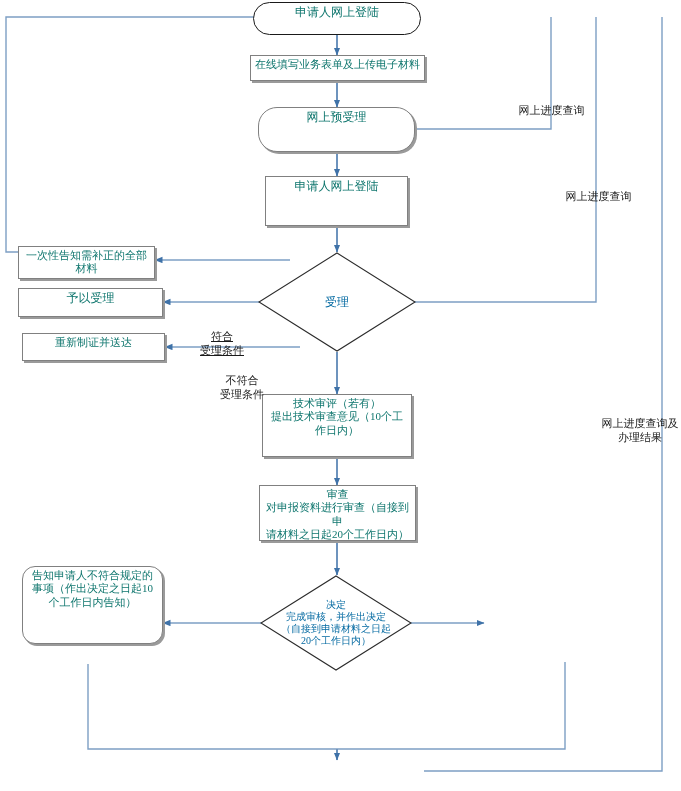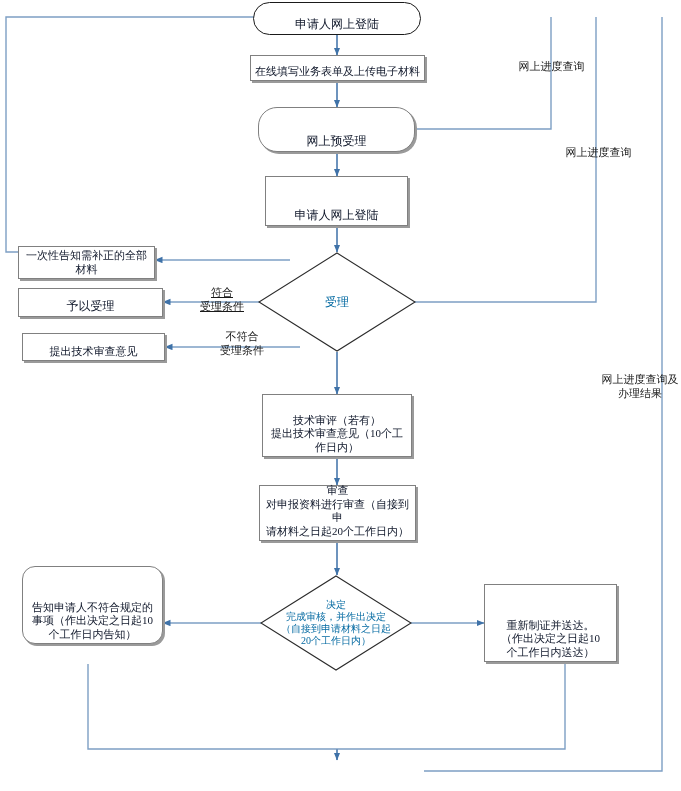--- a/index.html
+++ b/index.html
@@ -1,31 +1,31 @@
 <!DOCTYPE html>
 <html><head>
 <meta charset="utf-8">
 <style>
   html,body{margin:0;padding:0;background:#ffffff;}
   body{font-family:"Liberation Serif","DejaVu Serif",serif;}
   #canvas{position:relative;width:681px;height:791px;overflow:hidden;background:#fff;}
   svg.wires{position:absolute;left:0;top:0;width:681px;height:791px;pointer-events:none;}
 
-  .node{position:absolute;box-sizing:border-box;display:flex;align-items:flex-end;
-        justify-content:center;text-align:center;color:#0f172a;}
+  .node{position:absolute;box-sizing:border-box;display:flex;align-items:flex-start;
+        justify-content:center;text-align:center;color:#0f766e;}
   .rect{background:#ffffff;border:1px solid #808080;
         box-shadow:2px 2px 0 0 #9a9a9a;}
   .term{background:#ffffff;border:1.2px solid #1a1a1a;border-radius:999px;}
   .node .txt{padding:2px 4px;line-height:1.22;white-space:pre-line;}
   .f12{font-size:12px;}
   .f11{font-size:11px;}
   .f10{font-size:10px;}
 
   .edge-label{position:absolute;font-size:11px;color:#1a1a1a;line-height:1.25;
-              text-align:center;white-space:pre-line;}
+              text-align:center;white-space:pre-line;margin-top:44px;}
   .diamond-wrap{position:absolute;}
   .diamond-wrap .dtext{position:absolute;left:0;top:0;width:100%;height:100%;
         display:flex;align-items:center;justify-content:center;text-align:center;
         line-height:1.2;white-space:pre-line;color:#0369a1;}
 </style>
 </head>
 <body>
 
 <div id="canvas">
 
@@ -100,21 +100,21 @@
 
   <div class="node rect" style="left:18px;top:246px;width:137px;height:33px;">
     <div class="txt f11">一次性告知需补正的全部材料</div>
   </div>
 
   <div class="node rect" style="left:18px;top:288px;width:145px;height:29px;">
     <div class="txt f12">予以受理</div>
   </div>
 
   <div class="node rect" style="left:22px;top:333px;width:143px;height:28px;">
-    <div class="txt f11">提出技术审查意见</div>
+    <div class="txt f11">重新制证并送达</div>
   </div>
 
   <div class="node rect" style="left:262px;top:394px;width:150px;height:63px;">
     <div class="txt f11">技术审评（若有）
 提出技术审查意见（10个工
 作日内）</div>
   </div>
 
   <div class="node rect" style="left:259px;top:485px;width:157px;height:56px;">
     <div class="txt f11">审查
@@ -131,25 +131,20 @@
 （自接到申请材料之日起
 20个工作日内）</div>
   </div>
 
   <div class="node rect" style="left:22px;top:566px;width:141px;height:78px;border-radius:13px;">
     <div class="txt f11">告知申请人不符合规定的
 事项（作出决定之日起10
 个工作日内告知）</div>
   </div>
 
-  <div class="node rect" style="left:484px;top:584px;width:133px;height:78px;">
-    <div class="txt f11">重新制证并送达。
-（作出决定之日起10
-个工作日内送达）</div>
-  </div>
 
 
 
   <div class="edge-label" style="left:186px;top:286px;width:72px;text-decoration:underline;">符合
 受理条件</div>
 
   <div class="edge-label" style="left:206px;top:330px;width:72px;">不符合
 受理条件</div>
 
   <div class="edge-label" style="left:509px;top:60px;width:85px;">网上进度查询</div>

